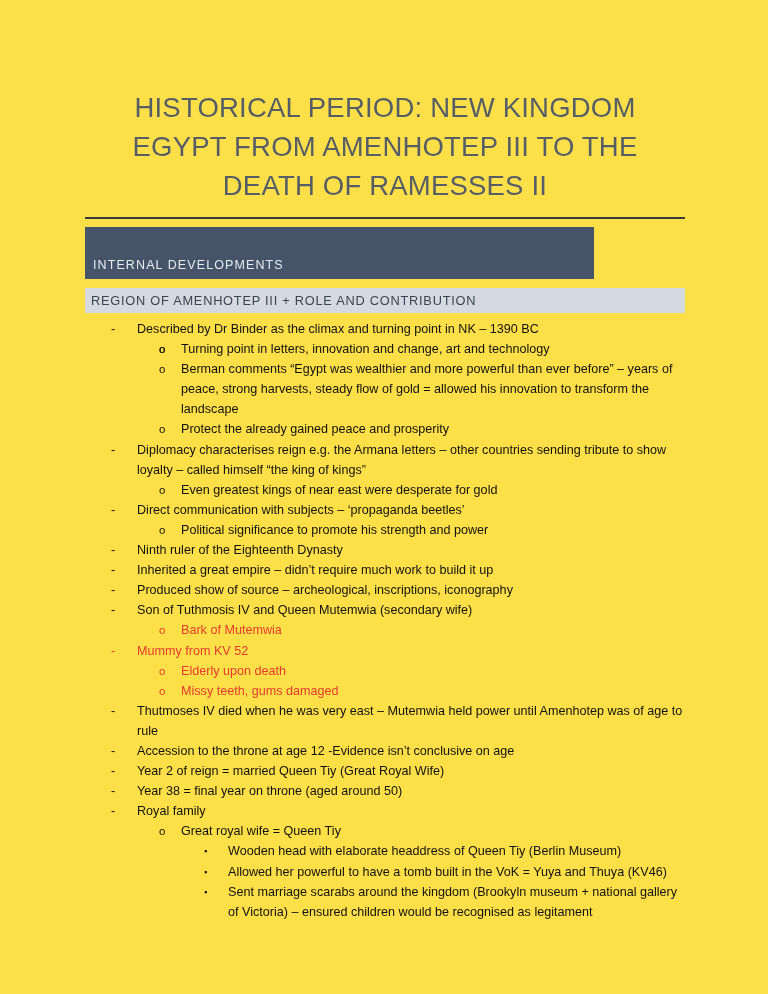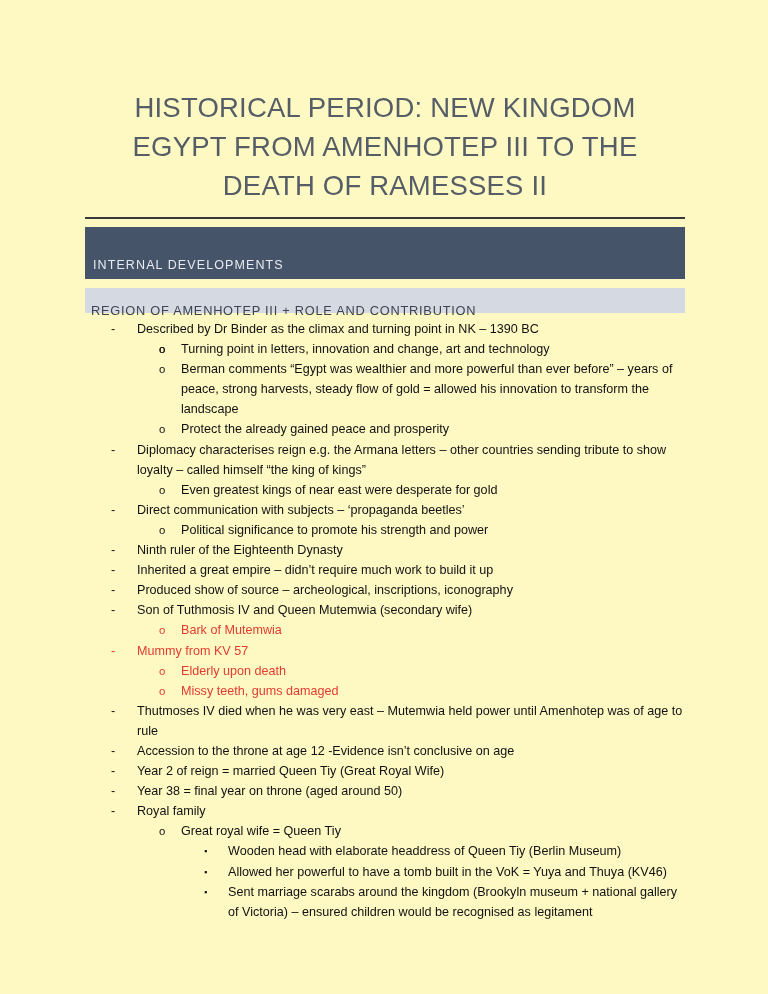--- a/index.html
+++ b/index.html
@@ -13,21 +13,21 @@
     font-family: "Liberation Sans", sans-serif;
     color: #111111;
     position: relative;
     overflow: hidden;
   }
   .page {
     position: absolute;
     left: 0; top: 0;
     width: 768px;
     height: 994px;
-    background: #fef9c3;
+    background: #fde047;
   }
   .content {
     position: absolute;
     left: 85px;
     top: 0;
     width: 600px;
   }
 
   
   .doc-title {
@@ -44,21 +44,21 @@
   .title-rule {
     margin-top: 12px;
     height: 0;
     border-top: 2px solid #3a3a3a;
     width: 600px;
   }
 
   
   .bar-dark {
     margin-top: 8px;
-    width: 600px;
+    width: 509px;
     height: 52px;
     background: #46546a;
     position: relative;
   }
   .bar-dark .bar-label {
     position: absolute;
     left: 8px;
     bottom: 7px;
     font-size: 12.5px;
     letter-spacing: 1.1px;
@@ -68,21 +68,21 @@
   .bar-light {
     margin-top: 9px;
     width: 600px;
     height: 25px;
     background: #d5dae2;
     position: relative;
   }
   .bar-light .bar-label {
     position: absolute;
     left: 6px;
-    top: 15px;
+    top: 5px;
     font-size: 12.8px;
     letter-spacing: 0.75px;
     color: #3b4452;
     font-weight: 400;
   }
 
   
   .outline {
     margin: 0;
     padding: 0;
@@ -194,21 +194,21 @@
           <li class="row lvl1">
             <span class="marker">-</span>
             <span class="txt">Son of Tuthmosis IV and Queen Mutemwia (secondary wife)</span>
           </li>
           <li class="row lvl2 red">
             <span class="marker">o</span>
             <span class="txt">Bark of Mutemwia</span>
           </li>
           <li class="row lvl1 red">
             <span class="marker">-</span>
-            <span class="txt">Mummy from KV 57</span>
+            <span class="txt">Mummy from KV 52</span>
           </li>
           <li class="row lvl2 red">
             <span class="marker">o</span>
             <span class="txt">Elderly upon death</span>
           </li>
           <li class="row lvl2 red">
             <span class="marker">o</span>
             <span class="txt">Missy teeth, gums damaged</span>
           </li>
           <li class="row lvl1">

